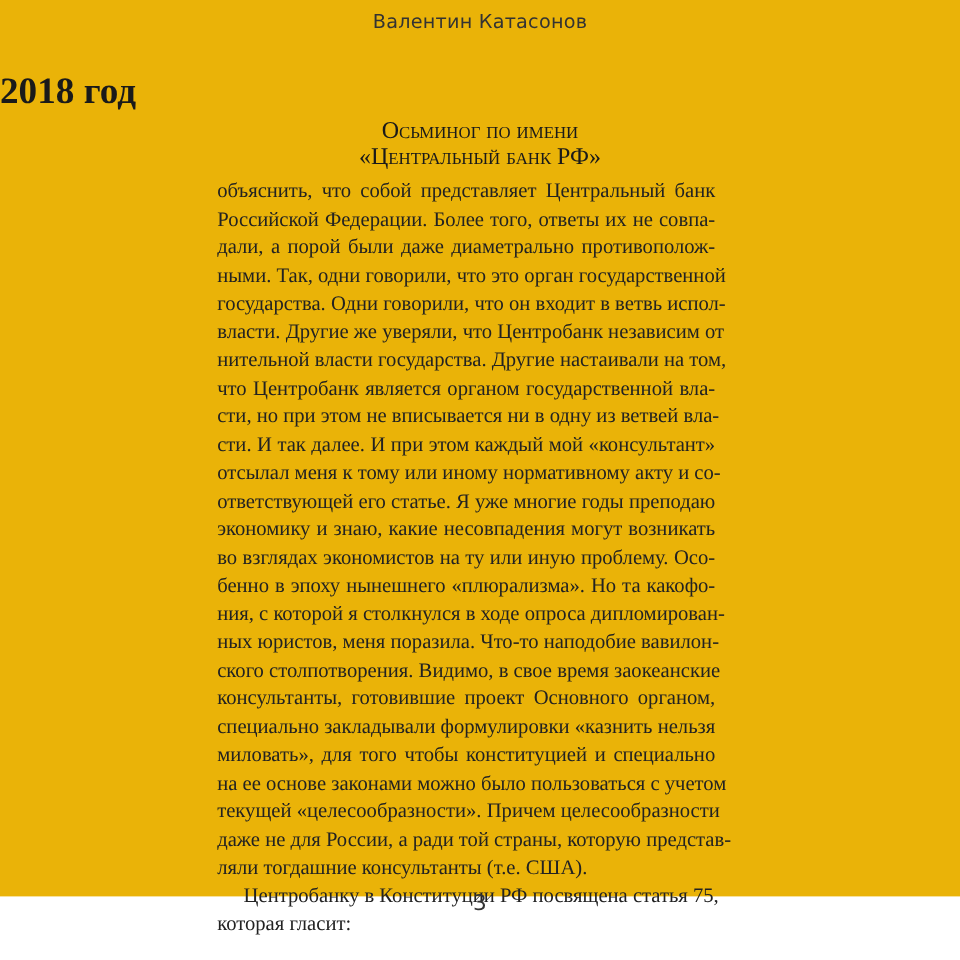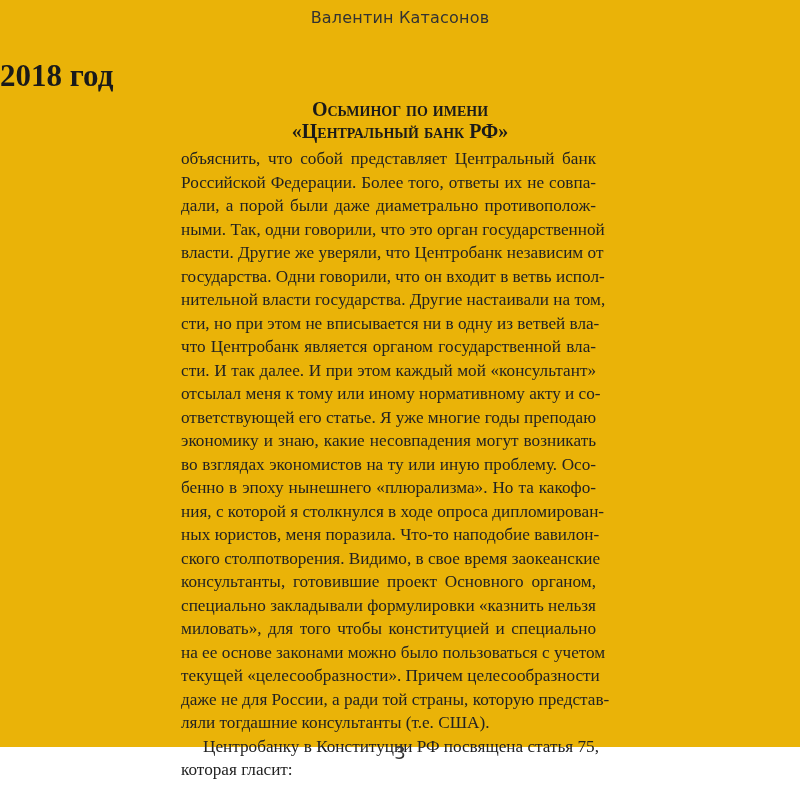--- a/index.html
+++ b/index.html
@@ -3,21 +3,21 @@
 <meta charset="utf-8">
 <style>
   html, body { margin:0; padding:0; background:#ffffff; }
   body { width:800px; height:800px; position:relative; overflow:hidden; }
   .page { position:absolute; left:0; top:0; width:800px; height:747px; background:#eab308; color:#1e1e1e; }
   .running-head { position:absolute; top:8px; left:0; width:800px; text-align:center;
     font-family:"DejaVu Sans", sans-serif; font-size:16px; color:#333; letter-spacing:0.2px; }
   .year { position:absolute; top:58px; left:0; width:800px; text-align:left;
     font-family:"Liberation Serif", serif; font-weight:bold; font-size:31px; color:#1a1a1a; }
   .chapter { position:absolute; top:98px; left:0; width:800px; text-align:center;
-    font-family:"Liberation Serif", serif; font-weight:bold; font-size:20px; line-height:22px;
+    font-family:"Liberation Serif", serif; font-weight:normal; font-size:20px; line-height:22px;
     font-variant:small-caps; color:#1a1a1a; }
   .body { position:absolute; top:147px; left:181px; width:415px;
     font-family:"Liberation Serif", serif; font-size:17.2px; line-height:23.5px; color:#222; }
   .line { display:block; white-space:nowrap; text-align:justify; text-align-last:justify; height:23.5px; }
   .line.last { text-align-last:left; }
   .line.indent { padding-left:22px; }
   .page-number { position:absolute; top:742px; left:0; width:800px; text-align:center;
     font-family:"DejaVu Sans", sans-serif; font-size:18px; color:#333; }
 </style>
 </head>
@@ -29,25 +29,25 @@
   <div class="chapter">
     <div>Осьминог по имени</div>
     <div>«Центральный банк РФ»</div>
   </div>
 
   <div class="body">
     <span class="line">объяснить, что собой представляет Центральный банк</span>
     <span class="line">Российской Федерации. Более того, ответы их не совпа-</span>
     <span class="line">дали, а порой были даже диаметрально противополож-</span>
     <span class="line">ными. Так, одни говорили, что это орган государственной</span>
+    <span class="line">государства. Одни говорили, что он входит в ветвь испол-</span>
     <span class="line">власти. Другие же уверяли, что Центробанк независим от</span>
-    <span class="line">государства. Одни говорили, что он входит в ветвь испол-</span>
     <span class="line">нительной власти государства. Другие настаивали на том,</span>
+    <span class="line">что Центробанк является органом государственной вла-</span>
     <span class="line">сти, но при этом не вписывается ни в одну из ветвей вла-</span>
-    <span class="line">что Центробанк является органом государственной вла-</span>
     <span class="line">сти. И так далее. И при этом каждый мой «консультант»</span>
     <span class="line">отсылал меня к тому или иному нормативному акту и со-</span>
     <span class="line">ответствующей его статье. Я уже многие годы преподаю</span>
     <span class="line">экономику и знаю, какие несовпадения могут возникать</span>
     <span class="line">во взглядах экономистов на ту или иную проблему. Осо-</span>
     <span class="line">бенно в эпоху нынешнего «плюрализма». Но та какофо-</span>
     <span class="line">ния, с которой я столкнулся в ходе опроса дипломирован-</span>
     <span class="line">ных юристов, меня поразила. Что-то наподобие вавилон-</span>
     <span class="line">ского столпотворения. Видимо, в свое время заокеанские</span>
     <span class="line">консультанты, готовившие проект Основного органом,</span>

